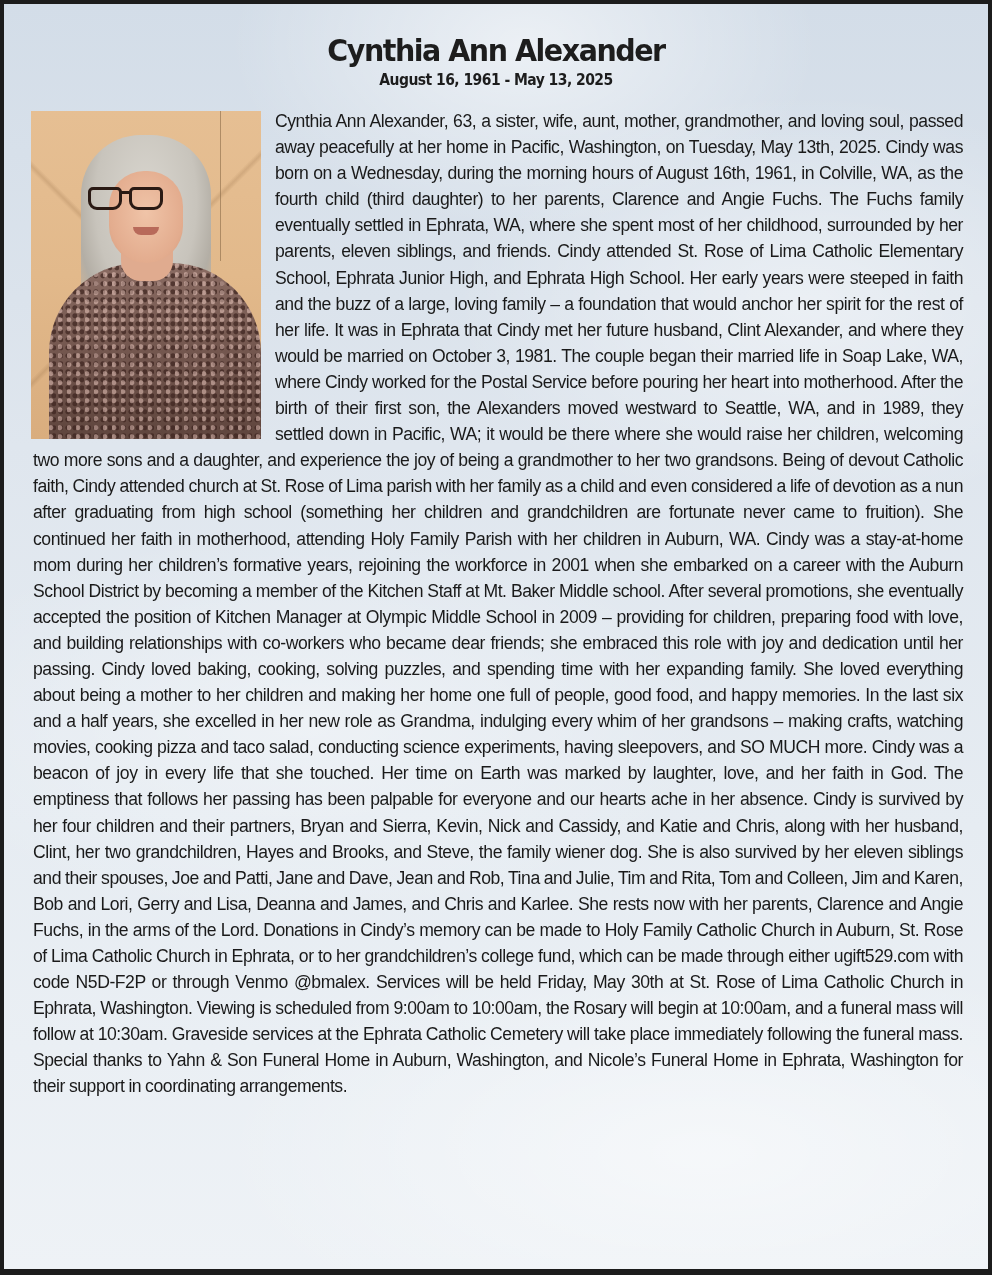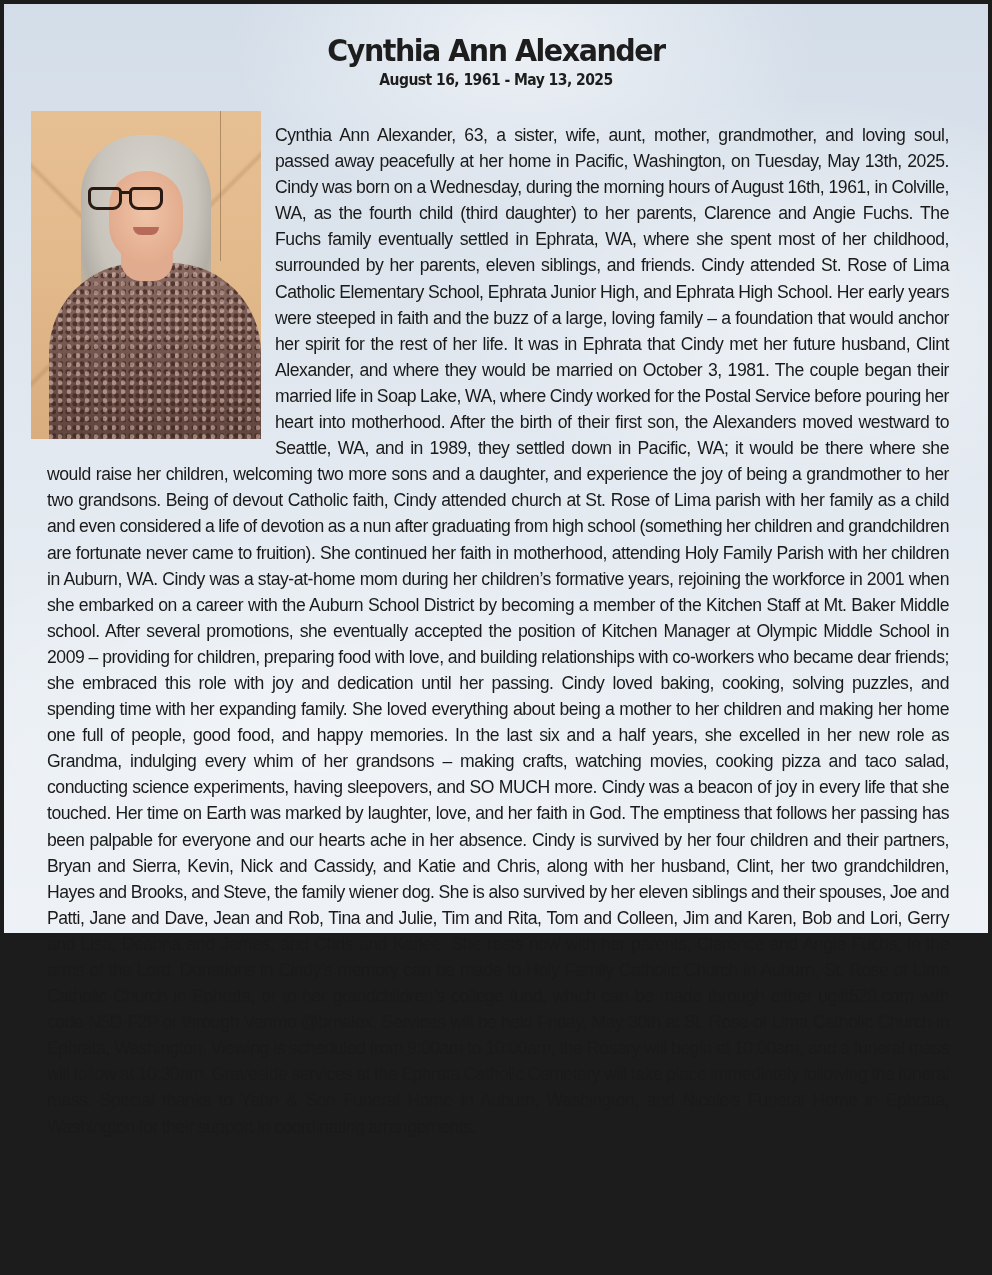--- a/index.html
+++ b/index.html
@@ -2,21 +2,21 @@
 <html><head>
 <meta charset="utf-8">
 <style>
   html, body { margin: 0; padding: 0; }
   body {
     width: 992px; height: 1275px; overflow: hidden;
     background: #1c1c1c;
     font-family: "Liberation Sans", "DejaVu Sans", sans-serif;
   }
   .frame {
-    position: absolute; left: 4px; top: 4px; width: 984px; height: 929px;
+    position: absolute; left: 4px; top: 4px; width: 984px; height: 1265px;
     background:
       radial-gradient(ellipse 420px 260px at 520px 40px, rgba(255,255,255,0.55), rgba(255,255,255,0) 70%),
       radial-gradient(ellipse 500px 300px at 800px 300px, rgba(255,255,255,0.45), rgba(255,255,255,0) 70%),
       radial-gradient(ellipse 600px 280px at 300px 720px, rgba(255,255,255,0.35), rgba(255,255,255,0) 70%),
       radial-gradient(ellipse 700px 300px at 700px 1150px, rgba(255,255,255,0.5), rgba(255,255,255,0) 70%),
       linear-gradient(180deg, #d3dde8 0%, #dfe6ee 35%, #e6ecf2 65%, #eef2f6 100%);
     box-sizing: border-box;
   }
   .title {
     position: absolute; left: 0; right: 0; top: 26px;
@@ -76,21 +76,21 @@
   }
   .photo .blouse {
     position: absolute; left: 18px; top: 152px; width: 212px; height: 190px;
     background:
       radial-gradient(circle at 20% 30%, rgba(255,220,210,0.45) 2px, rgba(0,0,0,0) 3px) 0 0/9px 9px,
       radial-gradient(circle at 70% 60%, rgba(60,35,30,0.7) 2px, rgba(0,0,0,0) 3px) 0 0/7px 8px,
       linear-gradient(180deg, #8a6b62 0%, #6d5149 60%, #5c433b 100%);
     border-radius: 90px 90px 0 0;
   }
   .obit-text {
-    margin: 16px;
+    margin: 2px;
     font-family: "Liberation Sans", "DejaVu Sans", sans-serif;
     font-size: 17.6px; line-height: 26.1px;
     color: #1a1a1a;
     text-align: justify;
     letter-spacing: -0.45px;
     word-spacing: -0.5px;
   }
 </style>
 </head>
 <body>

